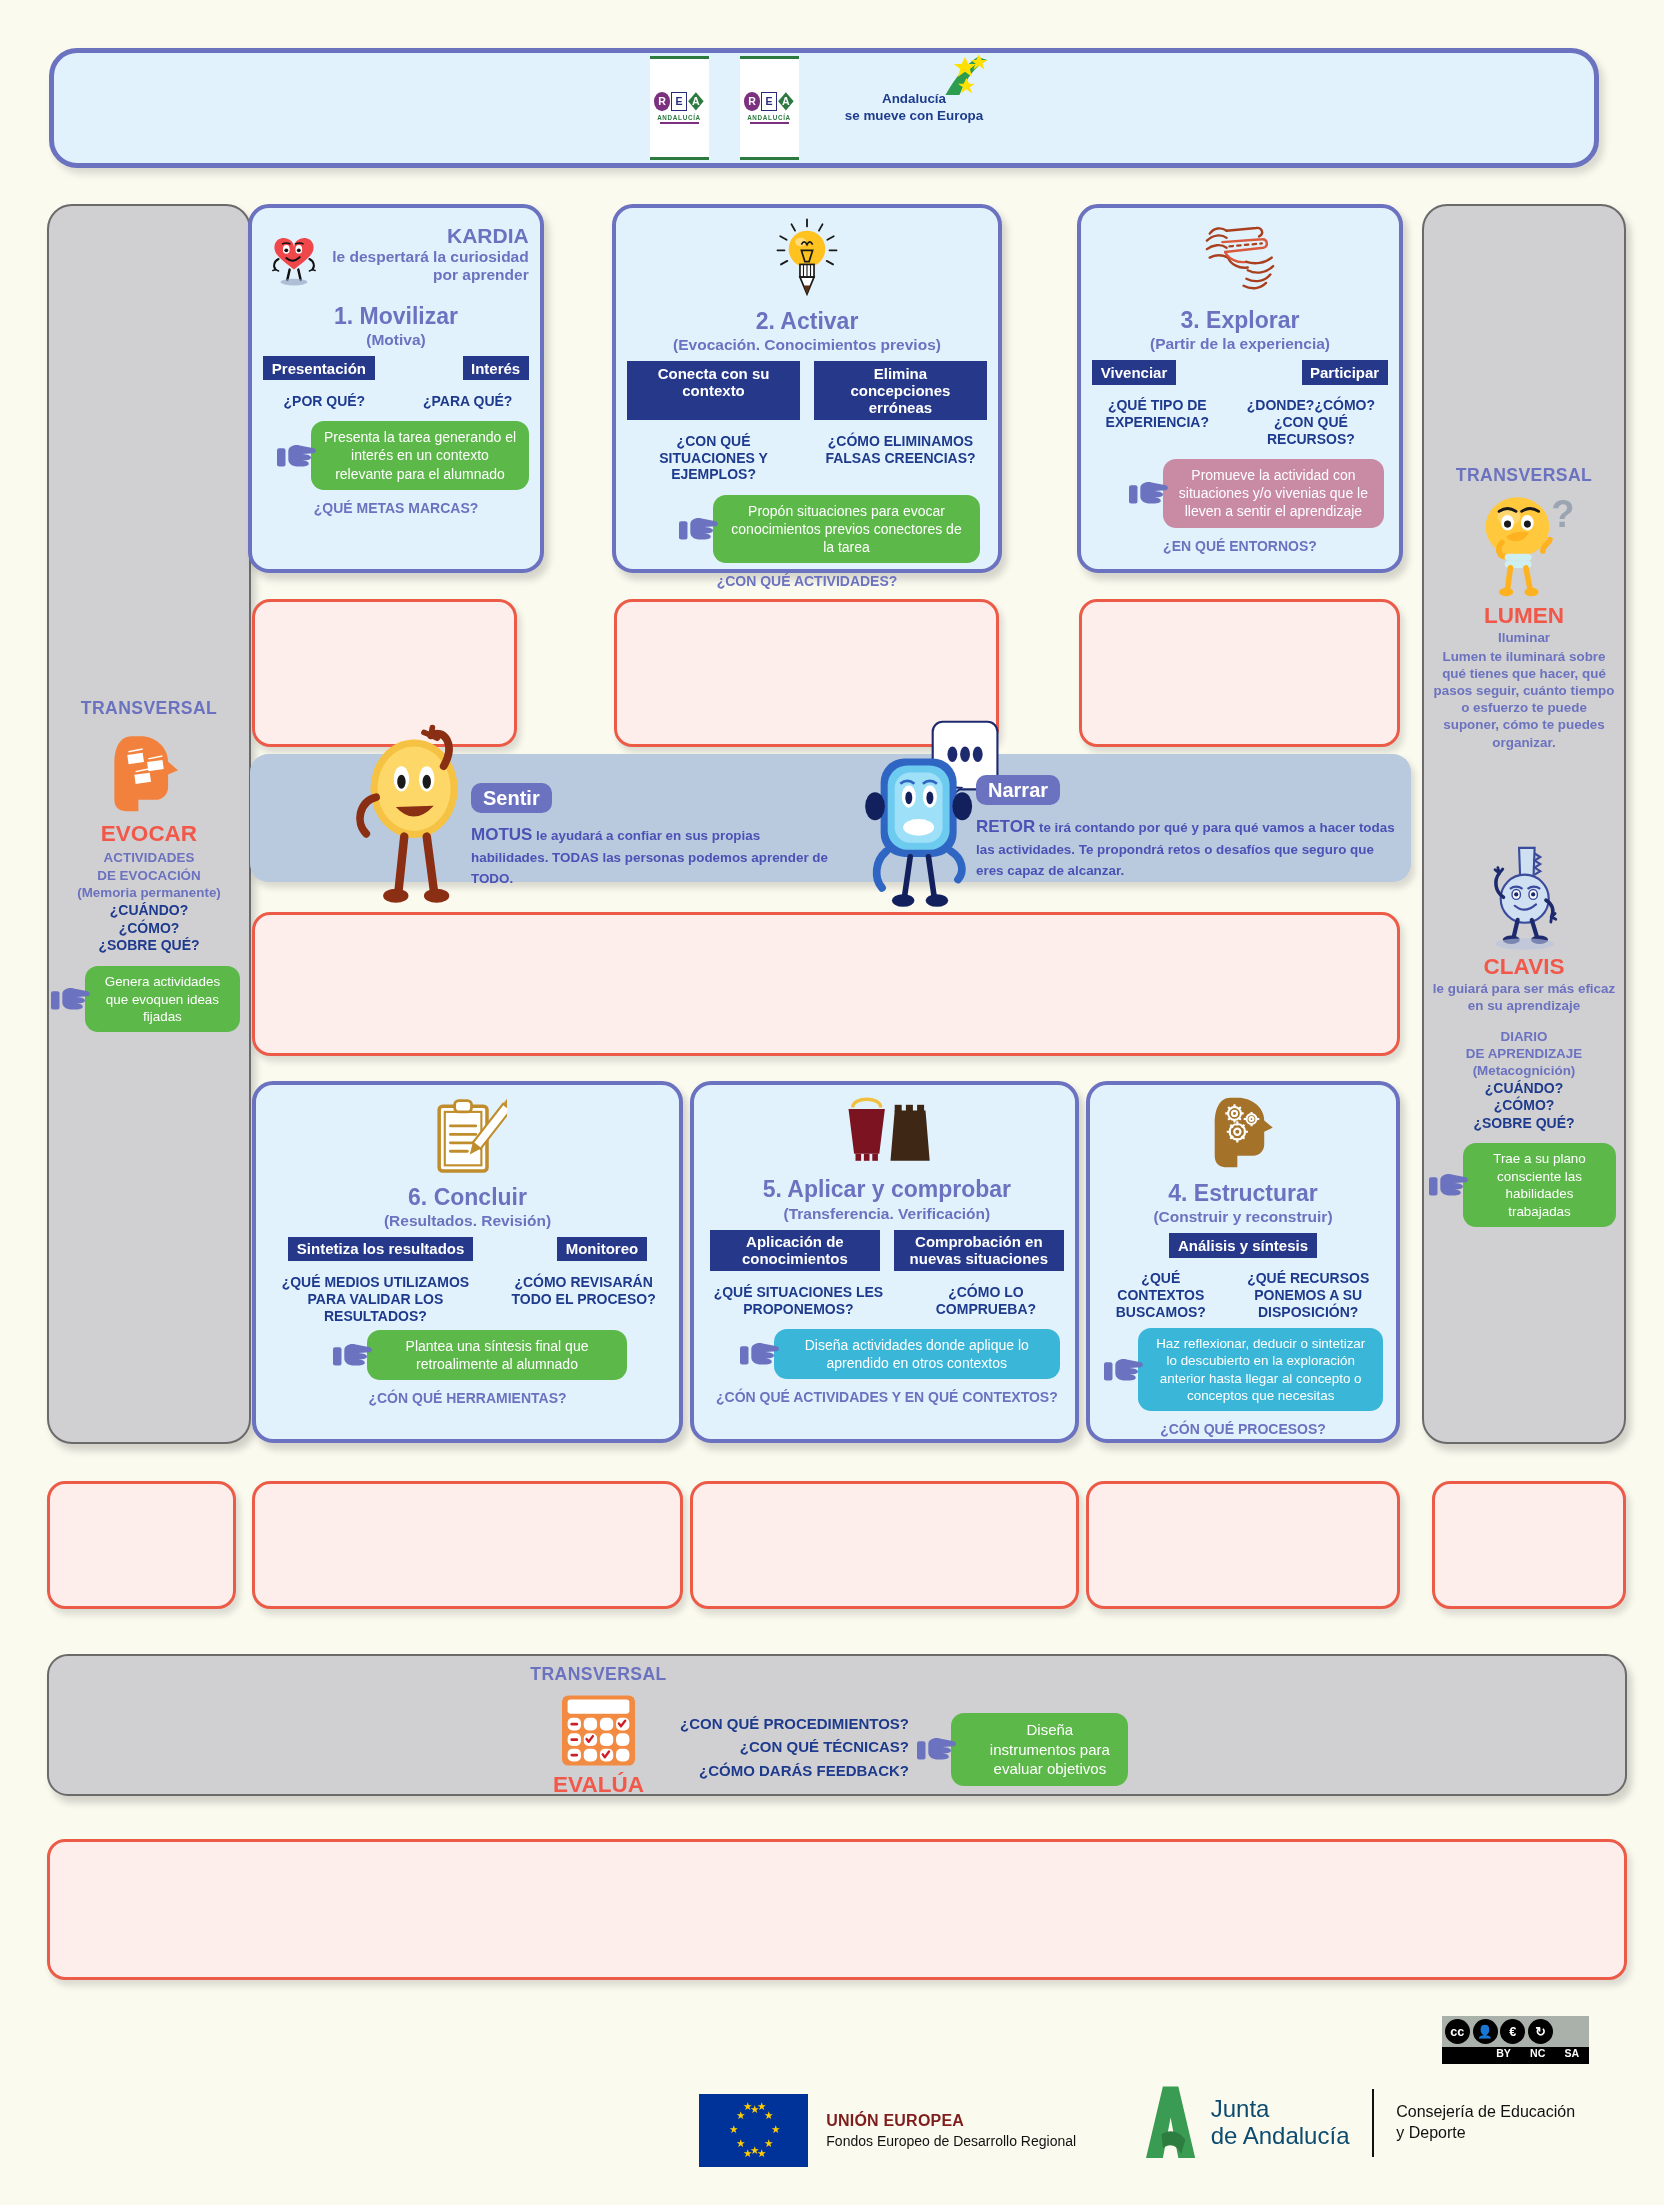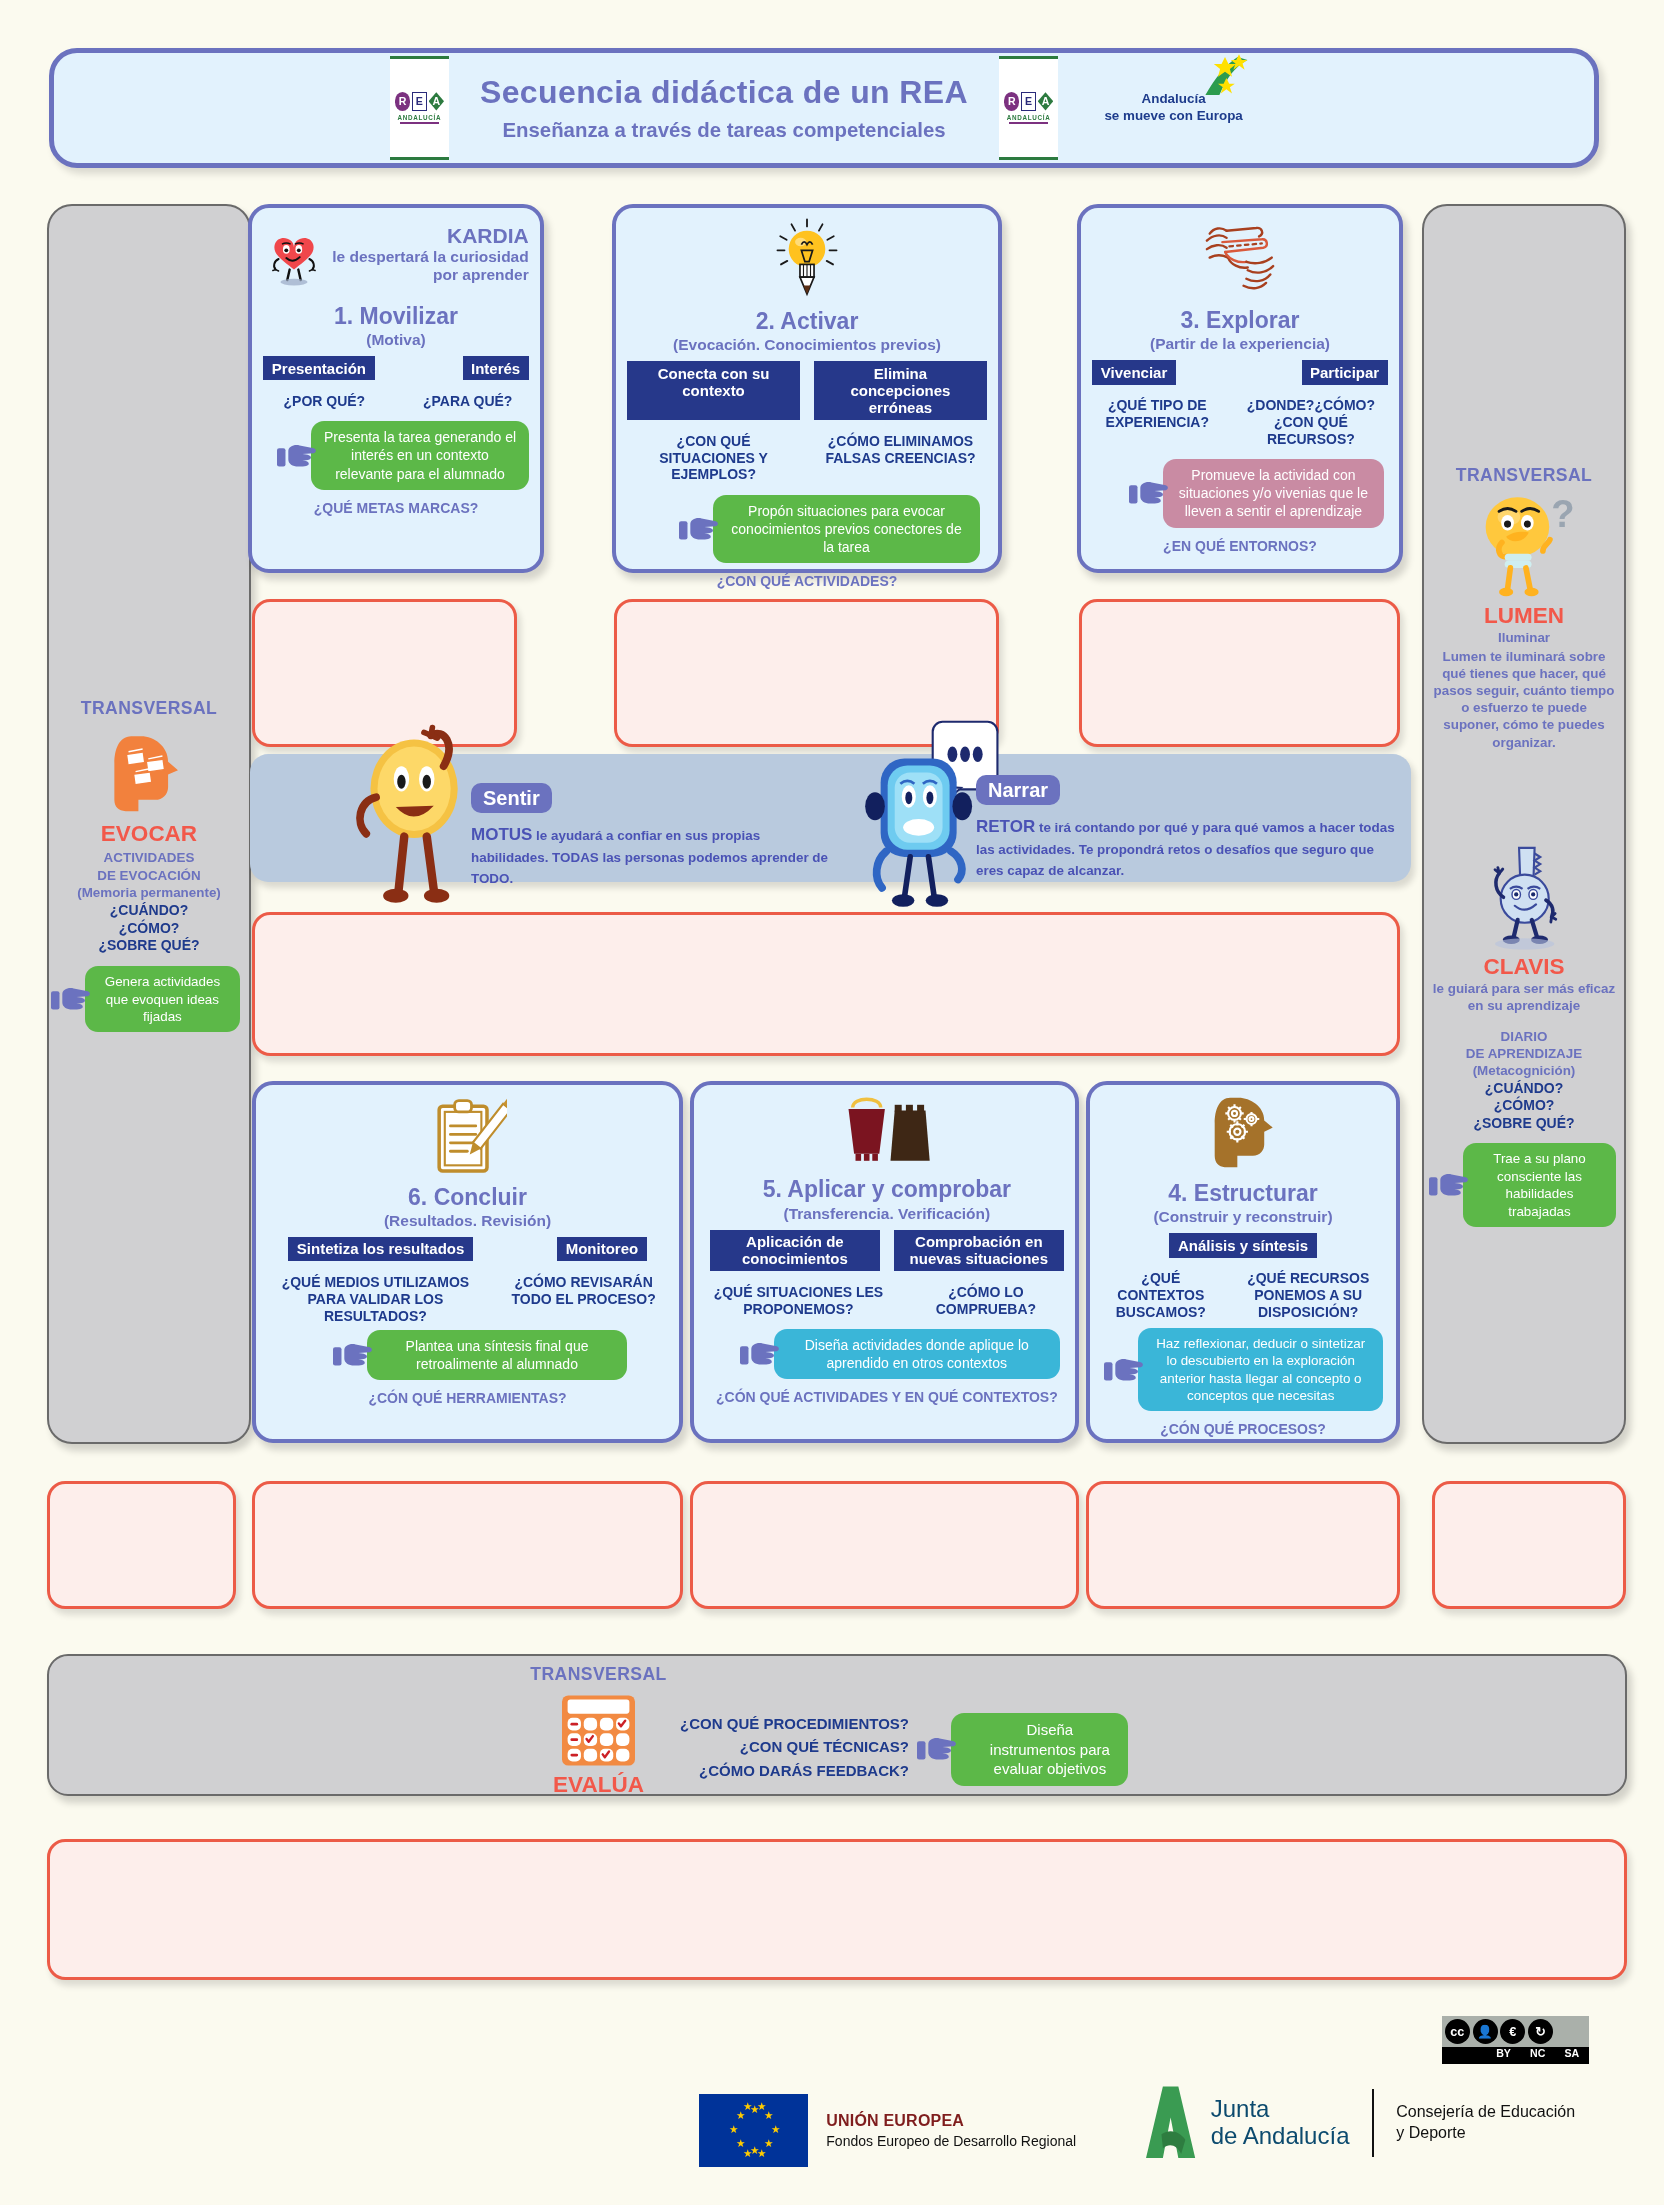--- a/index.html
+++ b/index.html
@@ -125,24 +125,20 @@
   <div class="rea-logo">
     <div class="rea-row">
       <div class="rea-c rea-r">R</div>
       <div class="rea-c rea-e">E</div>
       <div class="rea-c rea-a">A</div>
     </div>
     <div class="rea-sub">ANDALUCÍA</div>
     <div class="rea-line"></div>
   </div>
 
-  <div id="htitle">
-    <div class="t1">Secuencia didáctica de un REA</div>
-    <div class="t2">Enseñanza a través de tareas competenciales</div>
-  </div>
 
   <div class="rea-logo">
     <div class="rea-row">
       <div class="rea-c rea-r">R</div>
       <div class="rea-c rea-e">E</div>
       <div class="rea-c rea-a">A</div>
     </div>
     <div class="rea-sub">ANDALUCÍA</div>
     <div class="rea-line"></div>
   </div>

